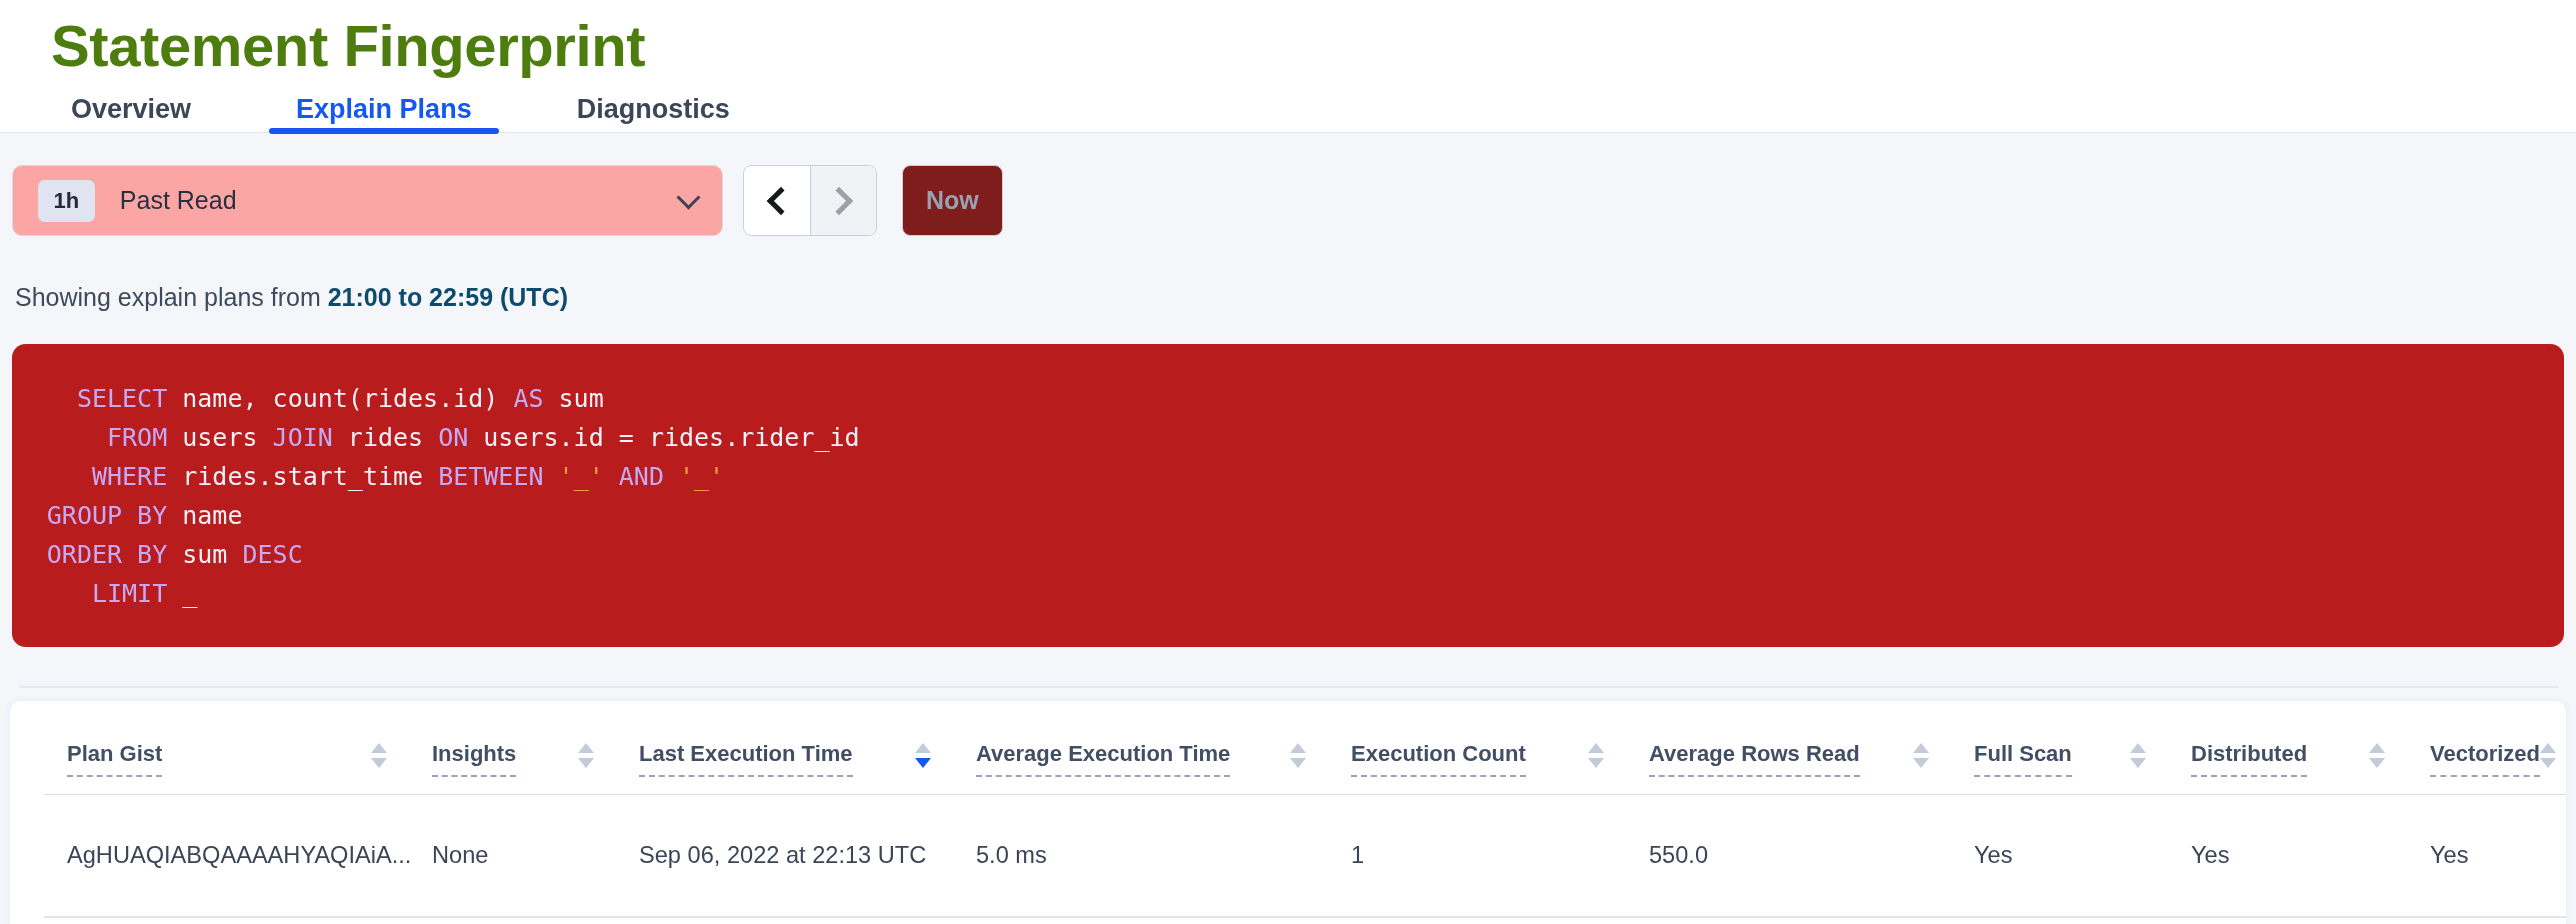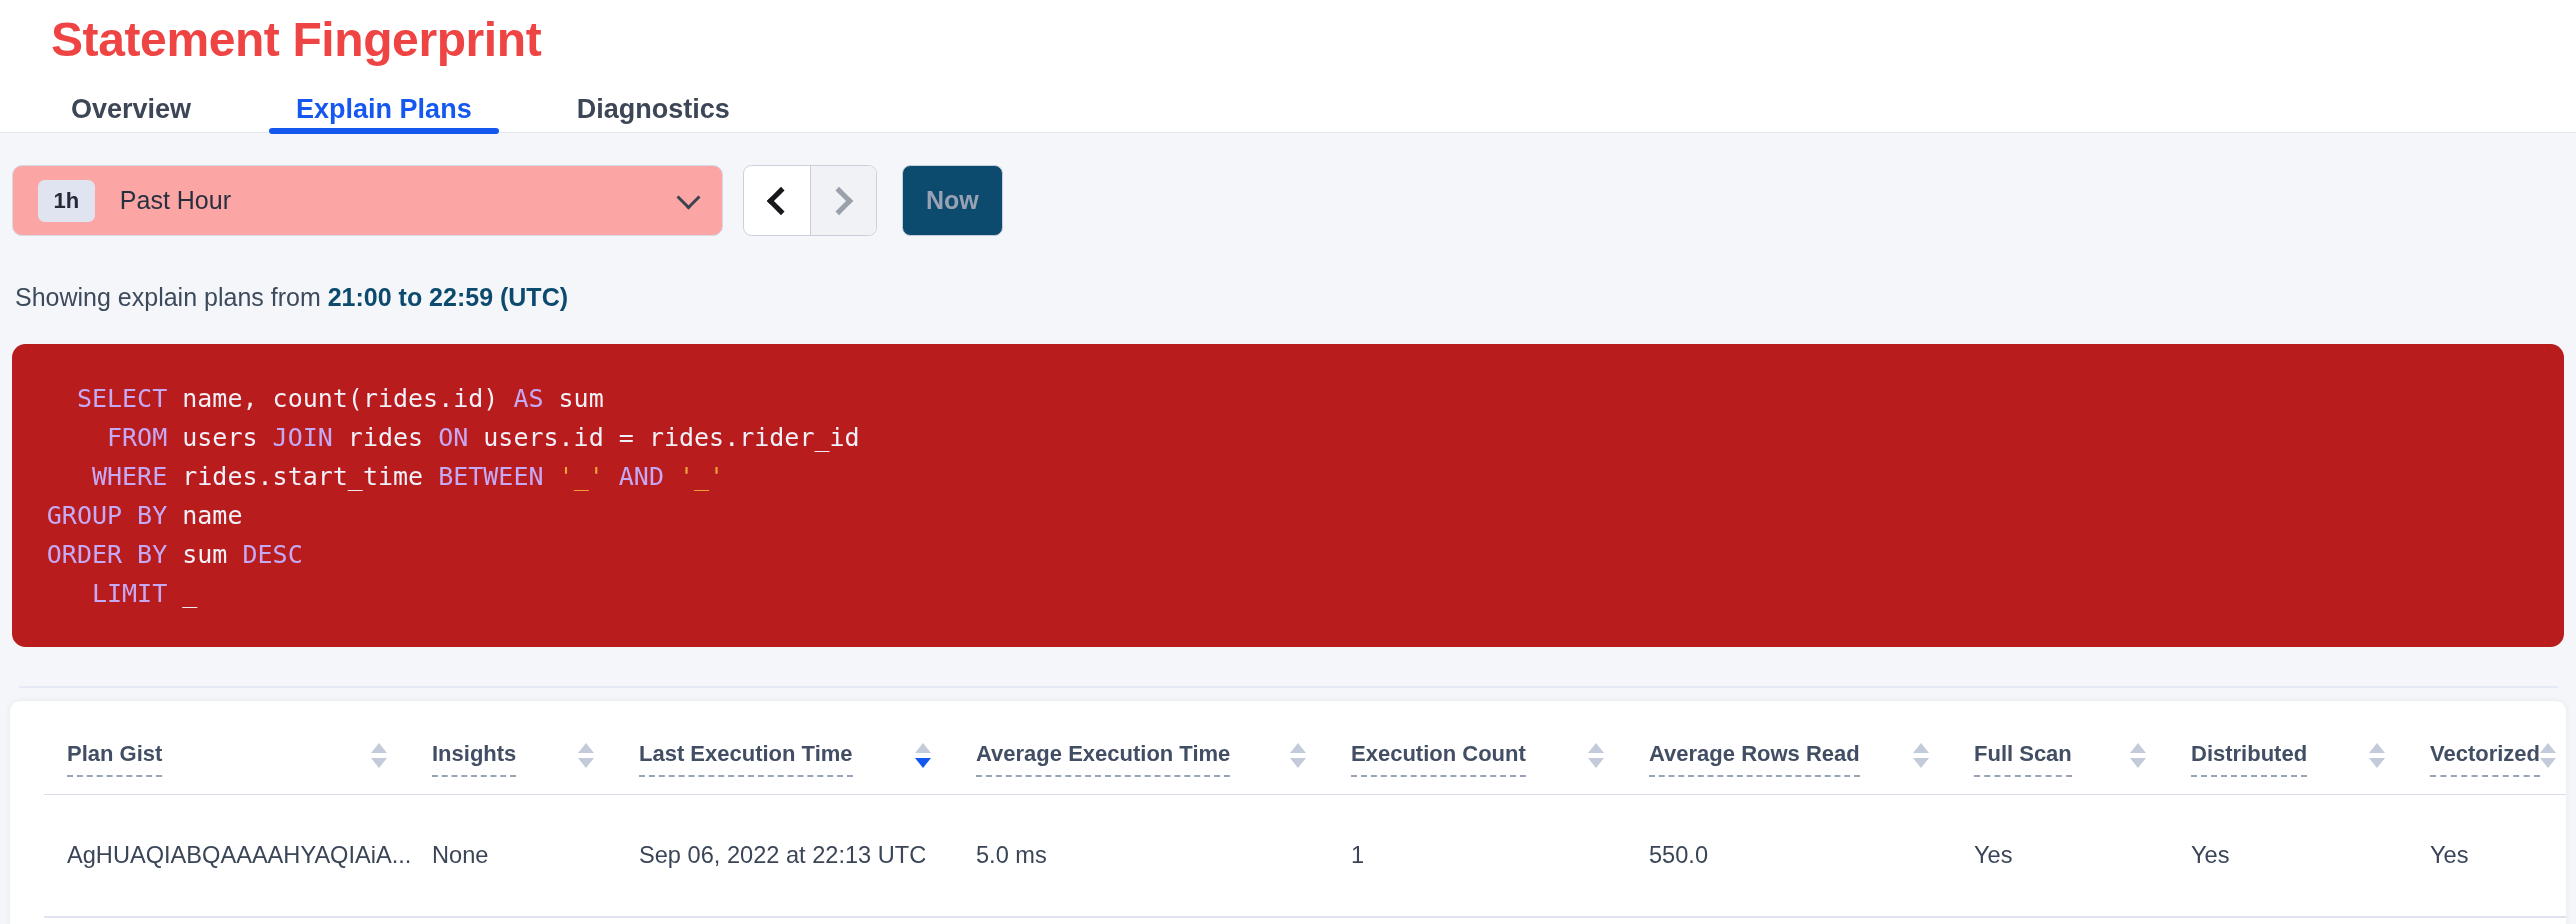--- a/index.html
+++ b/index.html
@@ -8,21 +8,21 @@
     font-family:"Liberation Sans","DejaVu Sans",sans-serif;
     background:#f4f6fa; color:#3b4559; overflow:hidden;
     -webkit-font-smoothing:antialiased;
   }
 
   
   .top {
     position:relative; height:133px; background:#ffffff;
     border-bottom:1.7px solid #e4e7ee; padding:11.8px 0 0 51px;
   }
-  .page-title { font-size:48px; font-weight:700; color:#ef4444; letter-spacing:-0.4px; }
+  .page-title { font-size:58px; font-weight:700; color:#4d7c0f; letter-spacing:-0.4px; }
   .tabs { position:absolute; left:44px; bottom:-1.7px; display:flex; }
   .tab {
     position:relative; padding:0 27px; margin-right:51px; height:49px;
     display:flex; align-items:center; font-size:27px; color:#3c4656; cursor:pointer;font-weight:bold;
   }
   .tab.active { color:#1458f0; }
   .tab.active::after {
     content:""; position:absolute; left:0; right:0; bottom:0;
     height:5.9px; border-radius:3.4px; background:#1458f0;
   }
@@ -46,21 +46,21 @@
     display:flex; margin-left:20px; border:1.7px solid #c9cfdd; border-radius:8.4px;
     overflow:hidden; background:#fff;
   }
   .nav-btn { width:66px; display:flex; align-items:center; justify-content:center; cursor:pointer; }
   .nav-btn .chev { width:20px; height:20px; border-width:0 5px 5px 0; }
   .nav-btn .chev.left  { transform:rotate(135deg); border-color:#16181c; margin-left:8.4px; }
   .nav-btn .chev.right { transform:rotate(-45deg); border-color:#9aa1ab; margin-right:8.4px; }
   .nav-btn.disabled { background:#f1f2f5; border-left:1.7px solid #c9cfdd; cursor:default; }
   .now-btn {
     margin-left:25px; width:101px; border:1.7px solid #c9cfdd; border-radius:8.4px;
-    background:#0c4a6e; display:flex; align-items:center; justify-content:center;
+    background:#7f1d1d; display:flex; align-items:center; justify-content:center;
     font-size:25px; font-weight:600; color:#99a2b3; cursor:default;
   }
 
   
   .summary { margin:47px 0 0 15px; font-size:25px; line-height:29px; color:#3d4a5c; }
   .summary b { color:#0c4a6e; font-weight:700; }
 
   
   .sqlbox {
     margin:32px 11.8px 0 11.8px; height:303px; background:#b91c1c; border-radius:13.5px;
@@ -109,21 +109,21 @@
       <div class="tab">Overview</div>
       <div class="tab active">Explain Plans</div>
       <div class="tab">Diagnostics</div>
     </div>
 </div>
 
 <div>
   <div class="controls">
     <div class="time-dropdown">
       <span class="time-badge">1h</span>
-      <span class="time-label">Past Hour</span>
+      <span class="time-label">Past Read</span>
       <span class="chev down dd-caret"></span>
     </div>
     <div class="nav-group">
       <div class="nav-btn">
         <span class="chev left"></span>
       </div>
       <div class="nav-btn disabled">
         <span class="chev right"></span>
       </div>
     </div>

